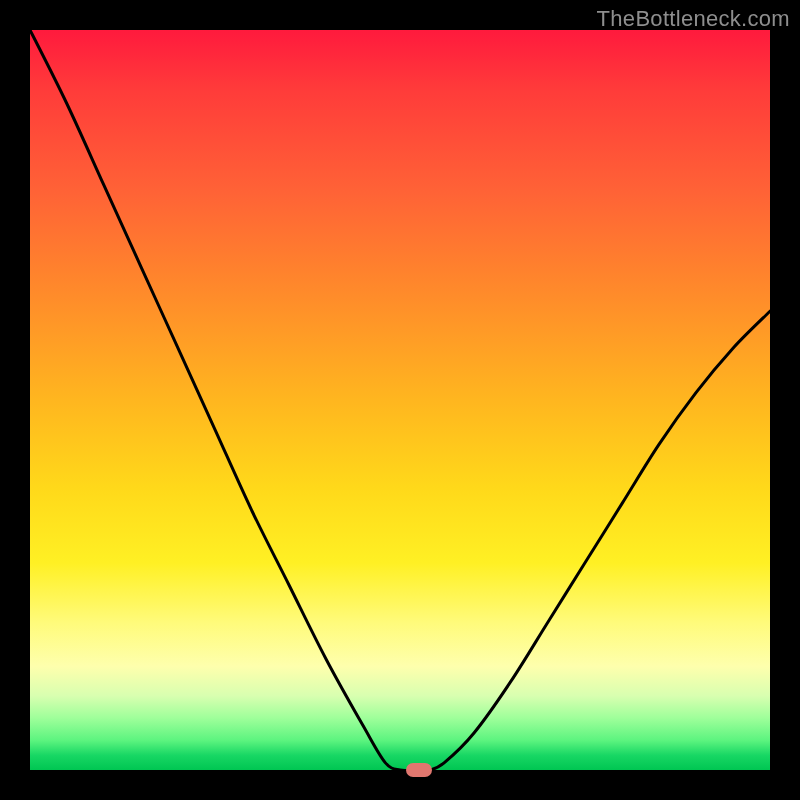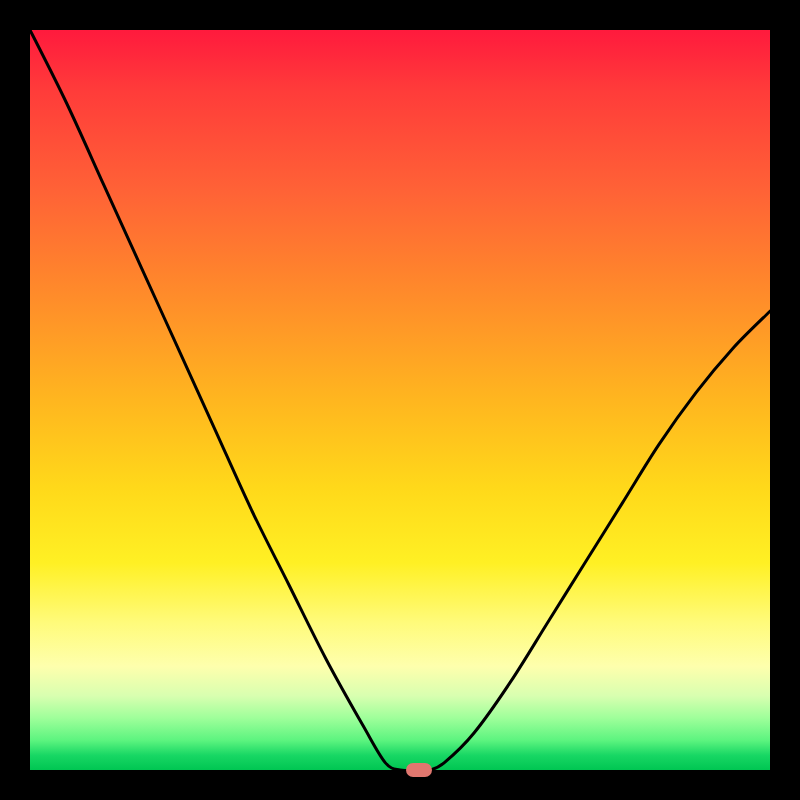--- a/index.html
+++ b/index.html
@@ -65,20 +65,21 @@
     width: 26px;
     height: 14px;
     border-radius: 8px;
     background: #e0776f;
   }
 </style>
 </head>
 <body>
 
 <div class="frame">
+  <div class="attribution">TheBottleneck.com</div>
 
   <div class="plot">
     <svg class="curve" viewBox="0 0 740 740" preserveAspectRatio="none">
       <path id="curve-path" fill="none" stroke="#000" stroke-width="3" stroke-linecap="round" stroke-linejoin="round" d="M 0.0 0.0 C 6.2 12.3, 24.7 48.1, 37.0 74.0 C 49.3 99.9, 61.7 128.3, 74.0 155.4 C 86.3 182.5, 98.7 209.7, 111.0 236.8 C 123.3 263.9, 135.7 291.1, 148.0 318.2 C 160.3 345.3, 172.7 372.5, 185.0 399.6 C 197.3 426.7, 209.7 455.1, 222.0 481.0 C 234.3 506.9, 246.7 530.3, 259.0 555.0 C 271.3 579.7, 283.7 605.6, 296.0 629.0 C 308.3 652.4, 323.1 678.3, 333.0 695.6 C 342.9 712.9, 349.0 725.2, 355.2 732.6 C 361.4 740.0, 365.1 738.8, 370.0 740.0 C 374.9 741.2, 379.9 740.0, 384.8 740.0 C 389.7 740.0, 394.7 741.2, 399.6 740.0 C 404.5 738.8, 407.0 738.8, 414.4 732.6 C 421.8 726.4, 432.9 716.6, 444.0 703.0 C 455.1 689.4, 468.7 669.7, 481.0 651.2 C 493.3 632.7, 505.7 611.7, 518.0 592.0 C 530.3 572.3, 542.7 552.5, 555.0 532.8 C 567.3 513.1, 579.7 493.3, 592.0 473.6 C 604.3 453.9, 616.7 432.9, 629.0 414.4 C 641.3 395.9, 653.7 378.6, 666.0 362.6 C 678.3 346.6, 690.7 331.8, 703.0 318.2 C 715.3 304.6, 733.8 287.4, 740.0 281.2"></path>
     </svg>
     <div id="marker" class="marker" style="left: 375.5px; top: 733px; background: rgb(224, 119, 111);"></div>
   </div>
 </div>
 
 </body></html>

